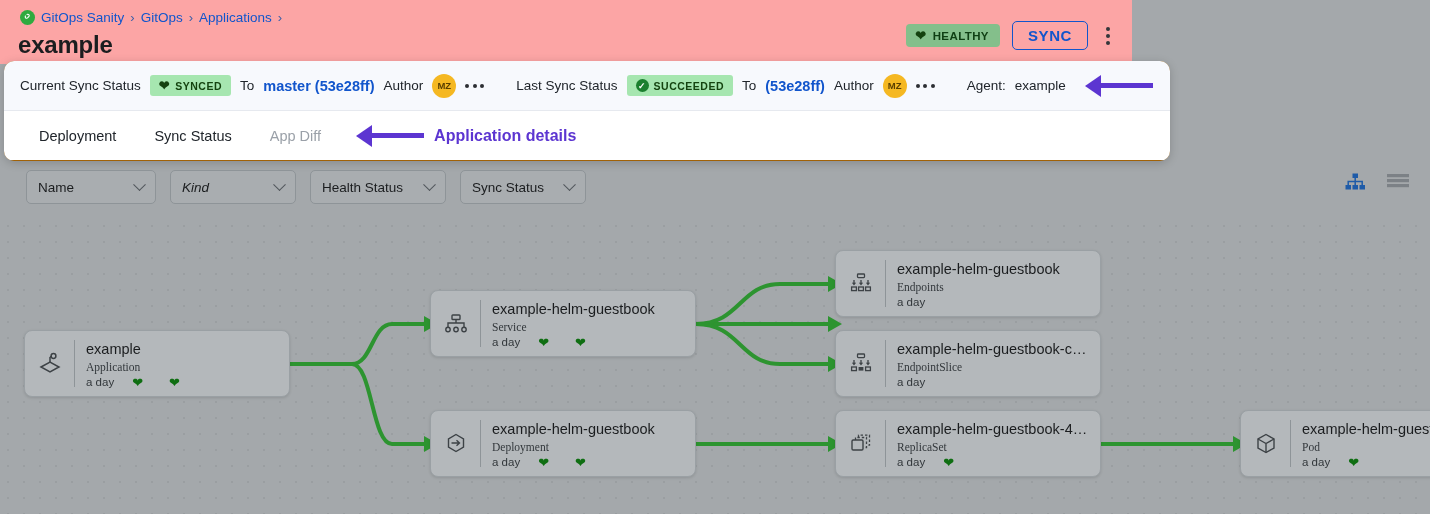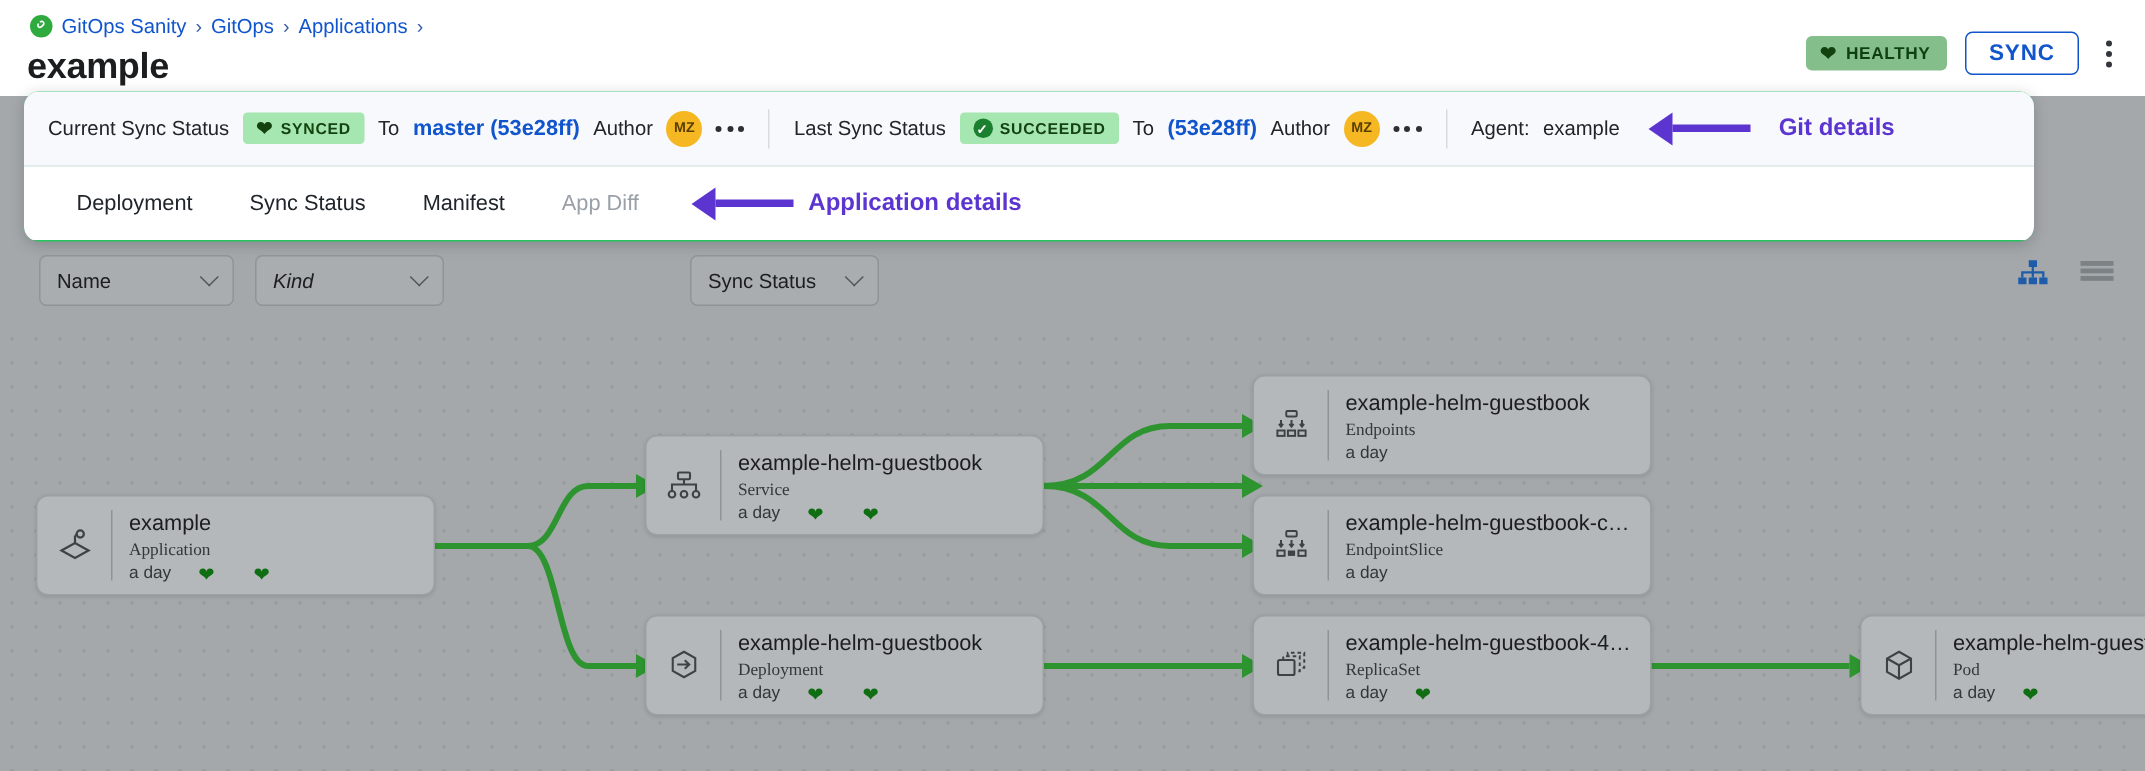--- a/index.html
+++ b/index.html
@@ -5,22 +5,22 @@
   * { box-sizing: border-box; margin: 0; padding: 0; }
   html, body {
     width: 1430px; height: 514px;
     overflow: hidden;
     font-family: "Liberation Sans", sans-serif;
   }
   body { position: relative; background: #a4a8ab; }
 
   
   .top-band {
-    position: absolute; left: 0; top: 0; width: 1430px; height: 64px;
-    background: #ffffff;
+    position: absolute; left: 0; top: 0; width: 1132px; height: 64px;
+    background: #fca5a5;
   }
   .breadcrumb {
     position: absolute; left: 20px; top: 10px;
     display: flex; align-items: center; gap: 6px;
     font-size: 13.5px;
   }
   .bc-logo {
     width: 15px; height: 15px; border-radius: 50%;
     background: #2faa3f; display: inline-flex;
     align-items: center; justify-content: center;
@@ -48,23 +48,23 @@
     border: 1.5px solid #1155cc; border-radius: 5px;
     color: #1155cc; background: transparent;
     font-size: 15px; font-weight: bold; letter-spacing: 0.6px;
     padding: 5px 15px; font-family: "Liberation Sans", sans-serif;
   }
   .kebab { display: flex; flex-direction: column; gap: 3px; padding: 2px 6px; }
   .kebab span { width: 4px; height: 4px; border-radius: 50%; background: #33363a; }
 
   
   .overlay-card {
-    position: absolute; left: 16px; top: 61px;
-    width: 1340px; height: 100px;
-    background: #22c55e; border-radius: 10px;
+    position: absolute; left: 4px; top: 61px;
+    width: 1166px; height: 100px;
+    background: #a16207; border-radius: 10px;
     box-shadow: 0 2px 10px rgba(0,0,0,0.18);
     overflow: hidden;
   }
   .sync-bar {
     height: 50px; background: #f7f9fd;
     display: flex; align-items: center;
     padding-left: 16px; font-size: 13.5px; color: #1b1d1f;
     border-bottom: 1px solid #e6e9ef;
   }
   .sync-group { display: flex; align-items: center; gap: 9px; white-space: nowrap; }
@@ -258,39 +258,42 @@
         <span class="head"></span>
           <span class="tail"></span>
       </span>
       <span class="annot-text">Git details</span>
     </div>
   </div>
 
   <div class="tabs-bar">
     <div class="tab">Deployment</div>
     <div class="tab">Sync Status</div>
-    <div class="tab">Manifest</div>
     <div class="tab muted">App Diff</div>
     <div class="tab-annot">
       <span class="annot-arrow">
         <span class="head"></span>
           <span class="tail"></span>
       </span>
       <span class="annot-text">Application details</span>
     </div>
   </div>
 </div>
 
 <div class="filter-row">
   <div class="select" style="left:26px;width:130px;">
     <span>Name</span>
     <span class="chev"></span>
   </div>
   <div class="select" style="left:170px;width:126px;font-style:italic;">
     <span>Kind</span>
+    <span class="chev"></span>
+  </div>
+  <div class="select" style="left:310px;width:136px;">
+    <span>Health Status</span>
     <span class="chev"></span>
   </div>
   <div class="select" style="left:460px;width:126px;">
     <span>Sync Status</span>
     <span class="chev"></span>
   </div>
 
   <div class="view-toggles">
     <span class="ic-tree">
       <svg width="22" height="22" viewBox="0 0 22 22" aria-hidden="true">

